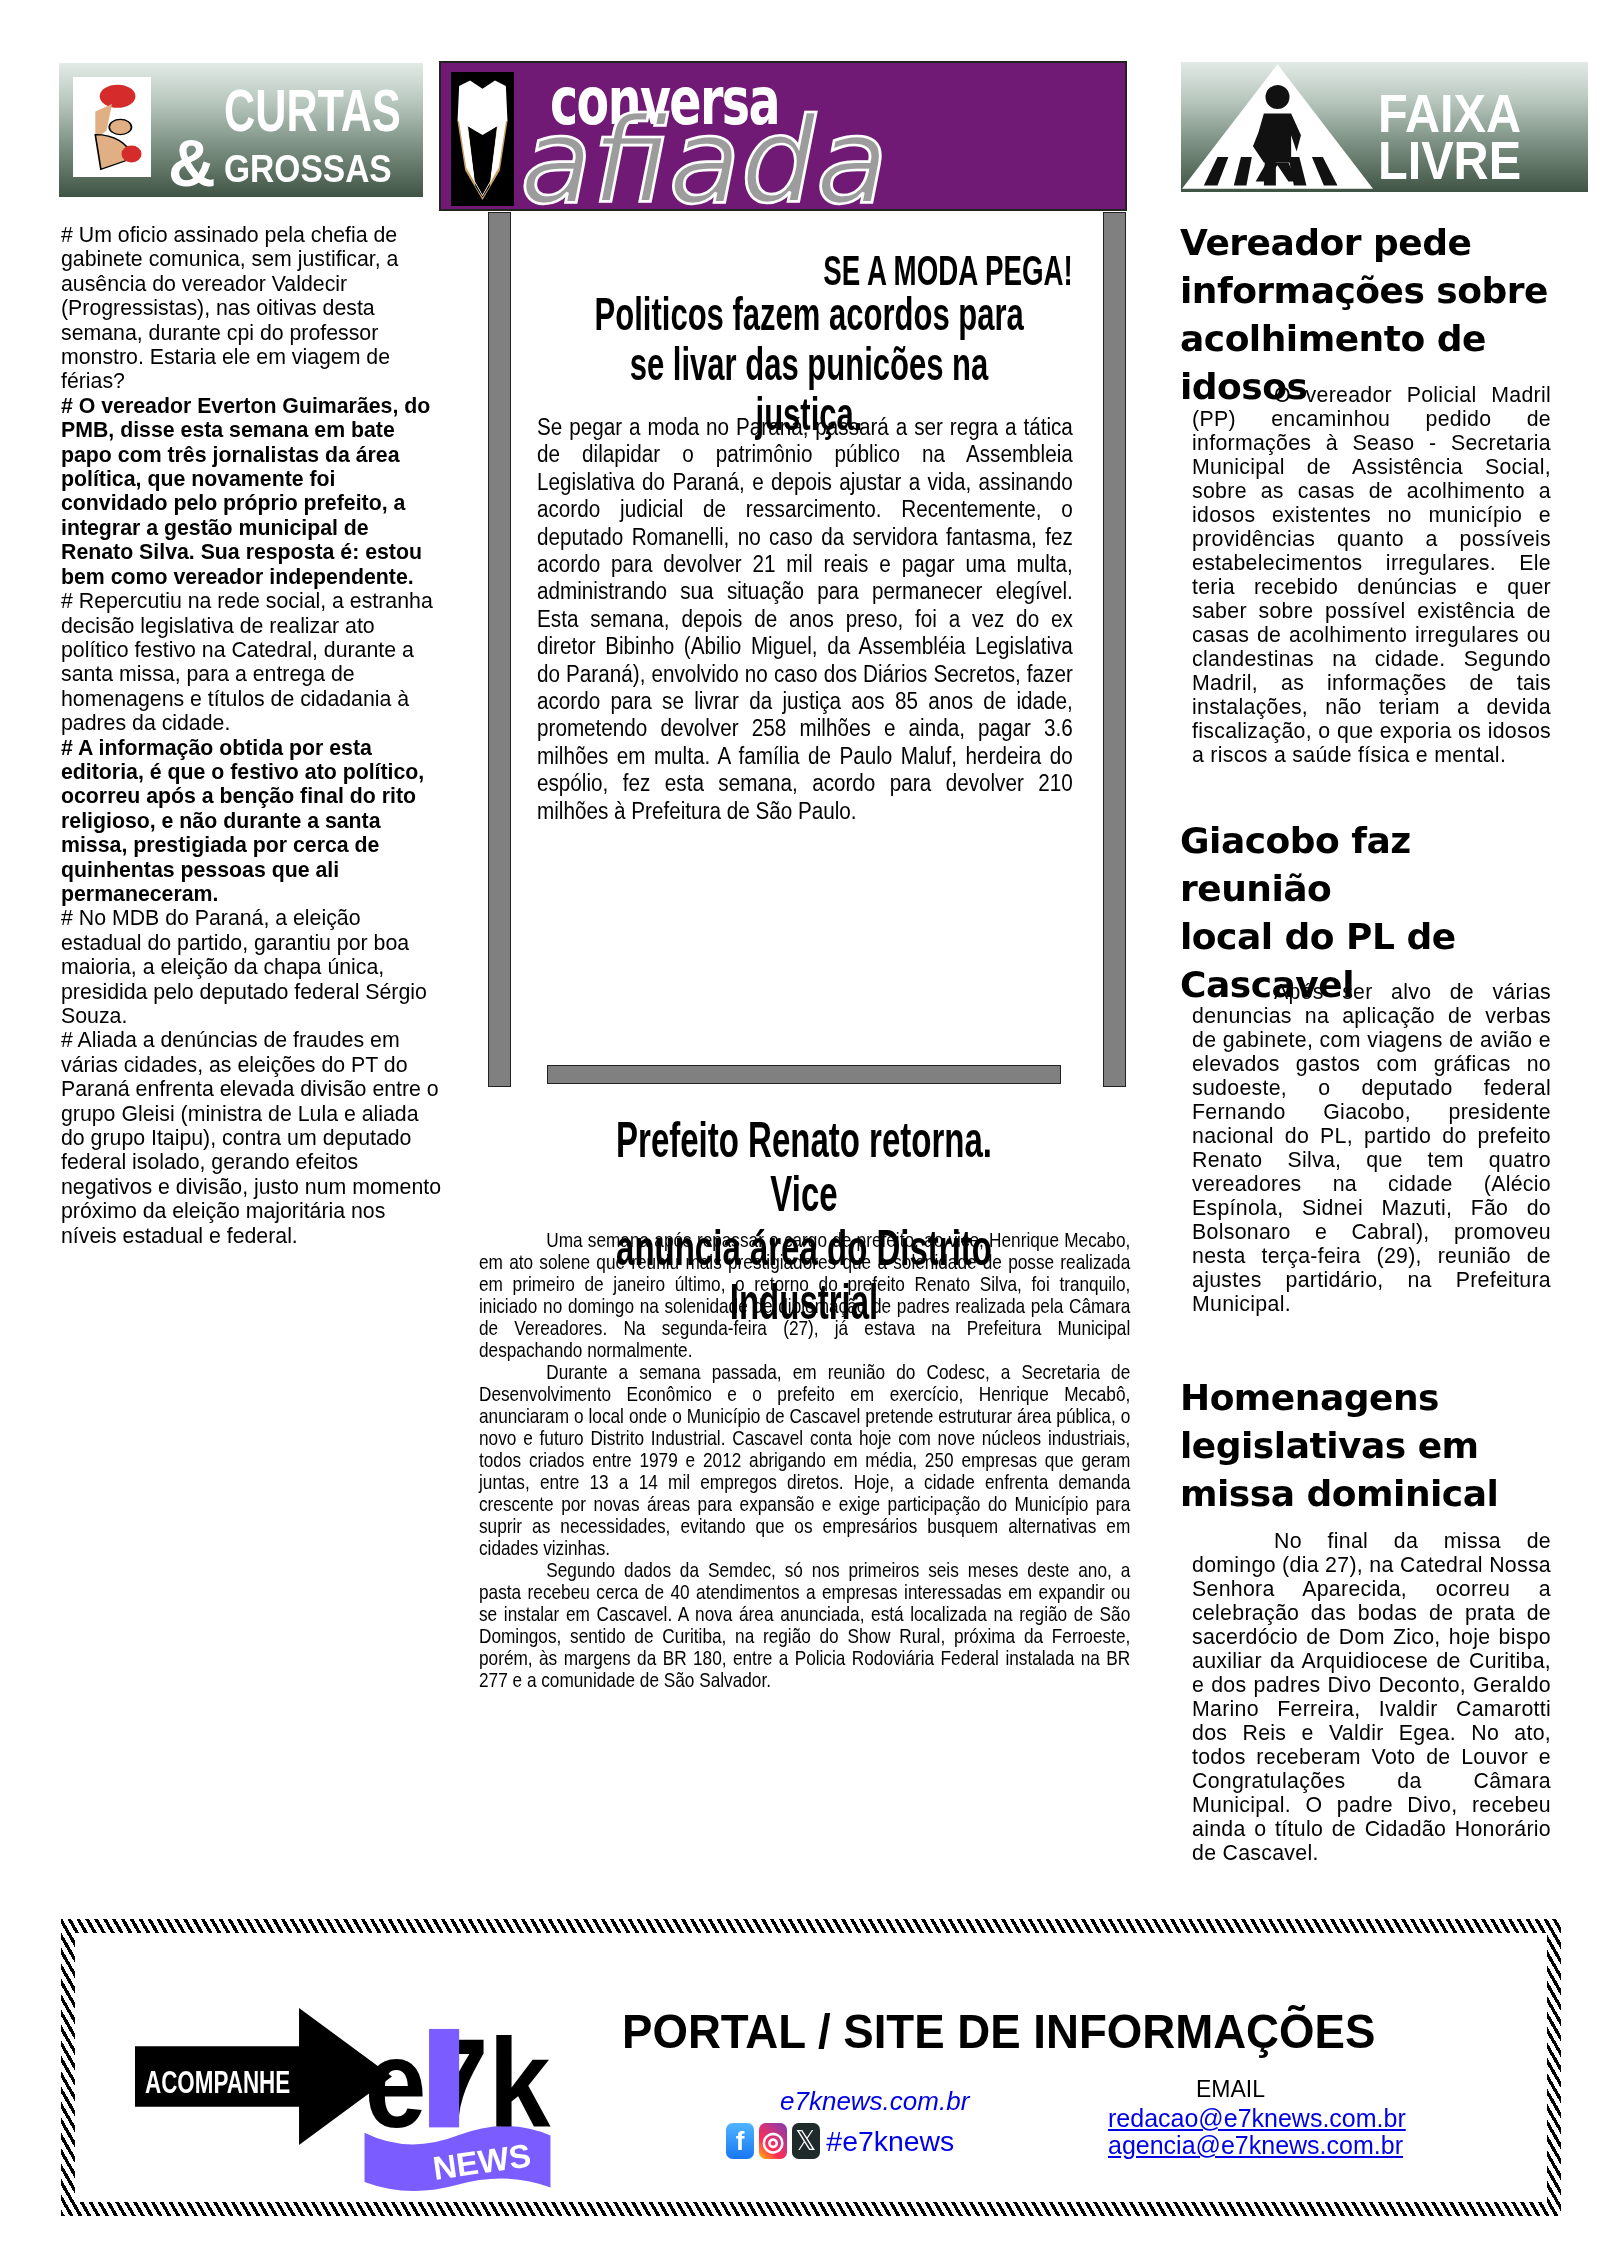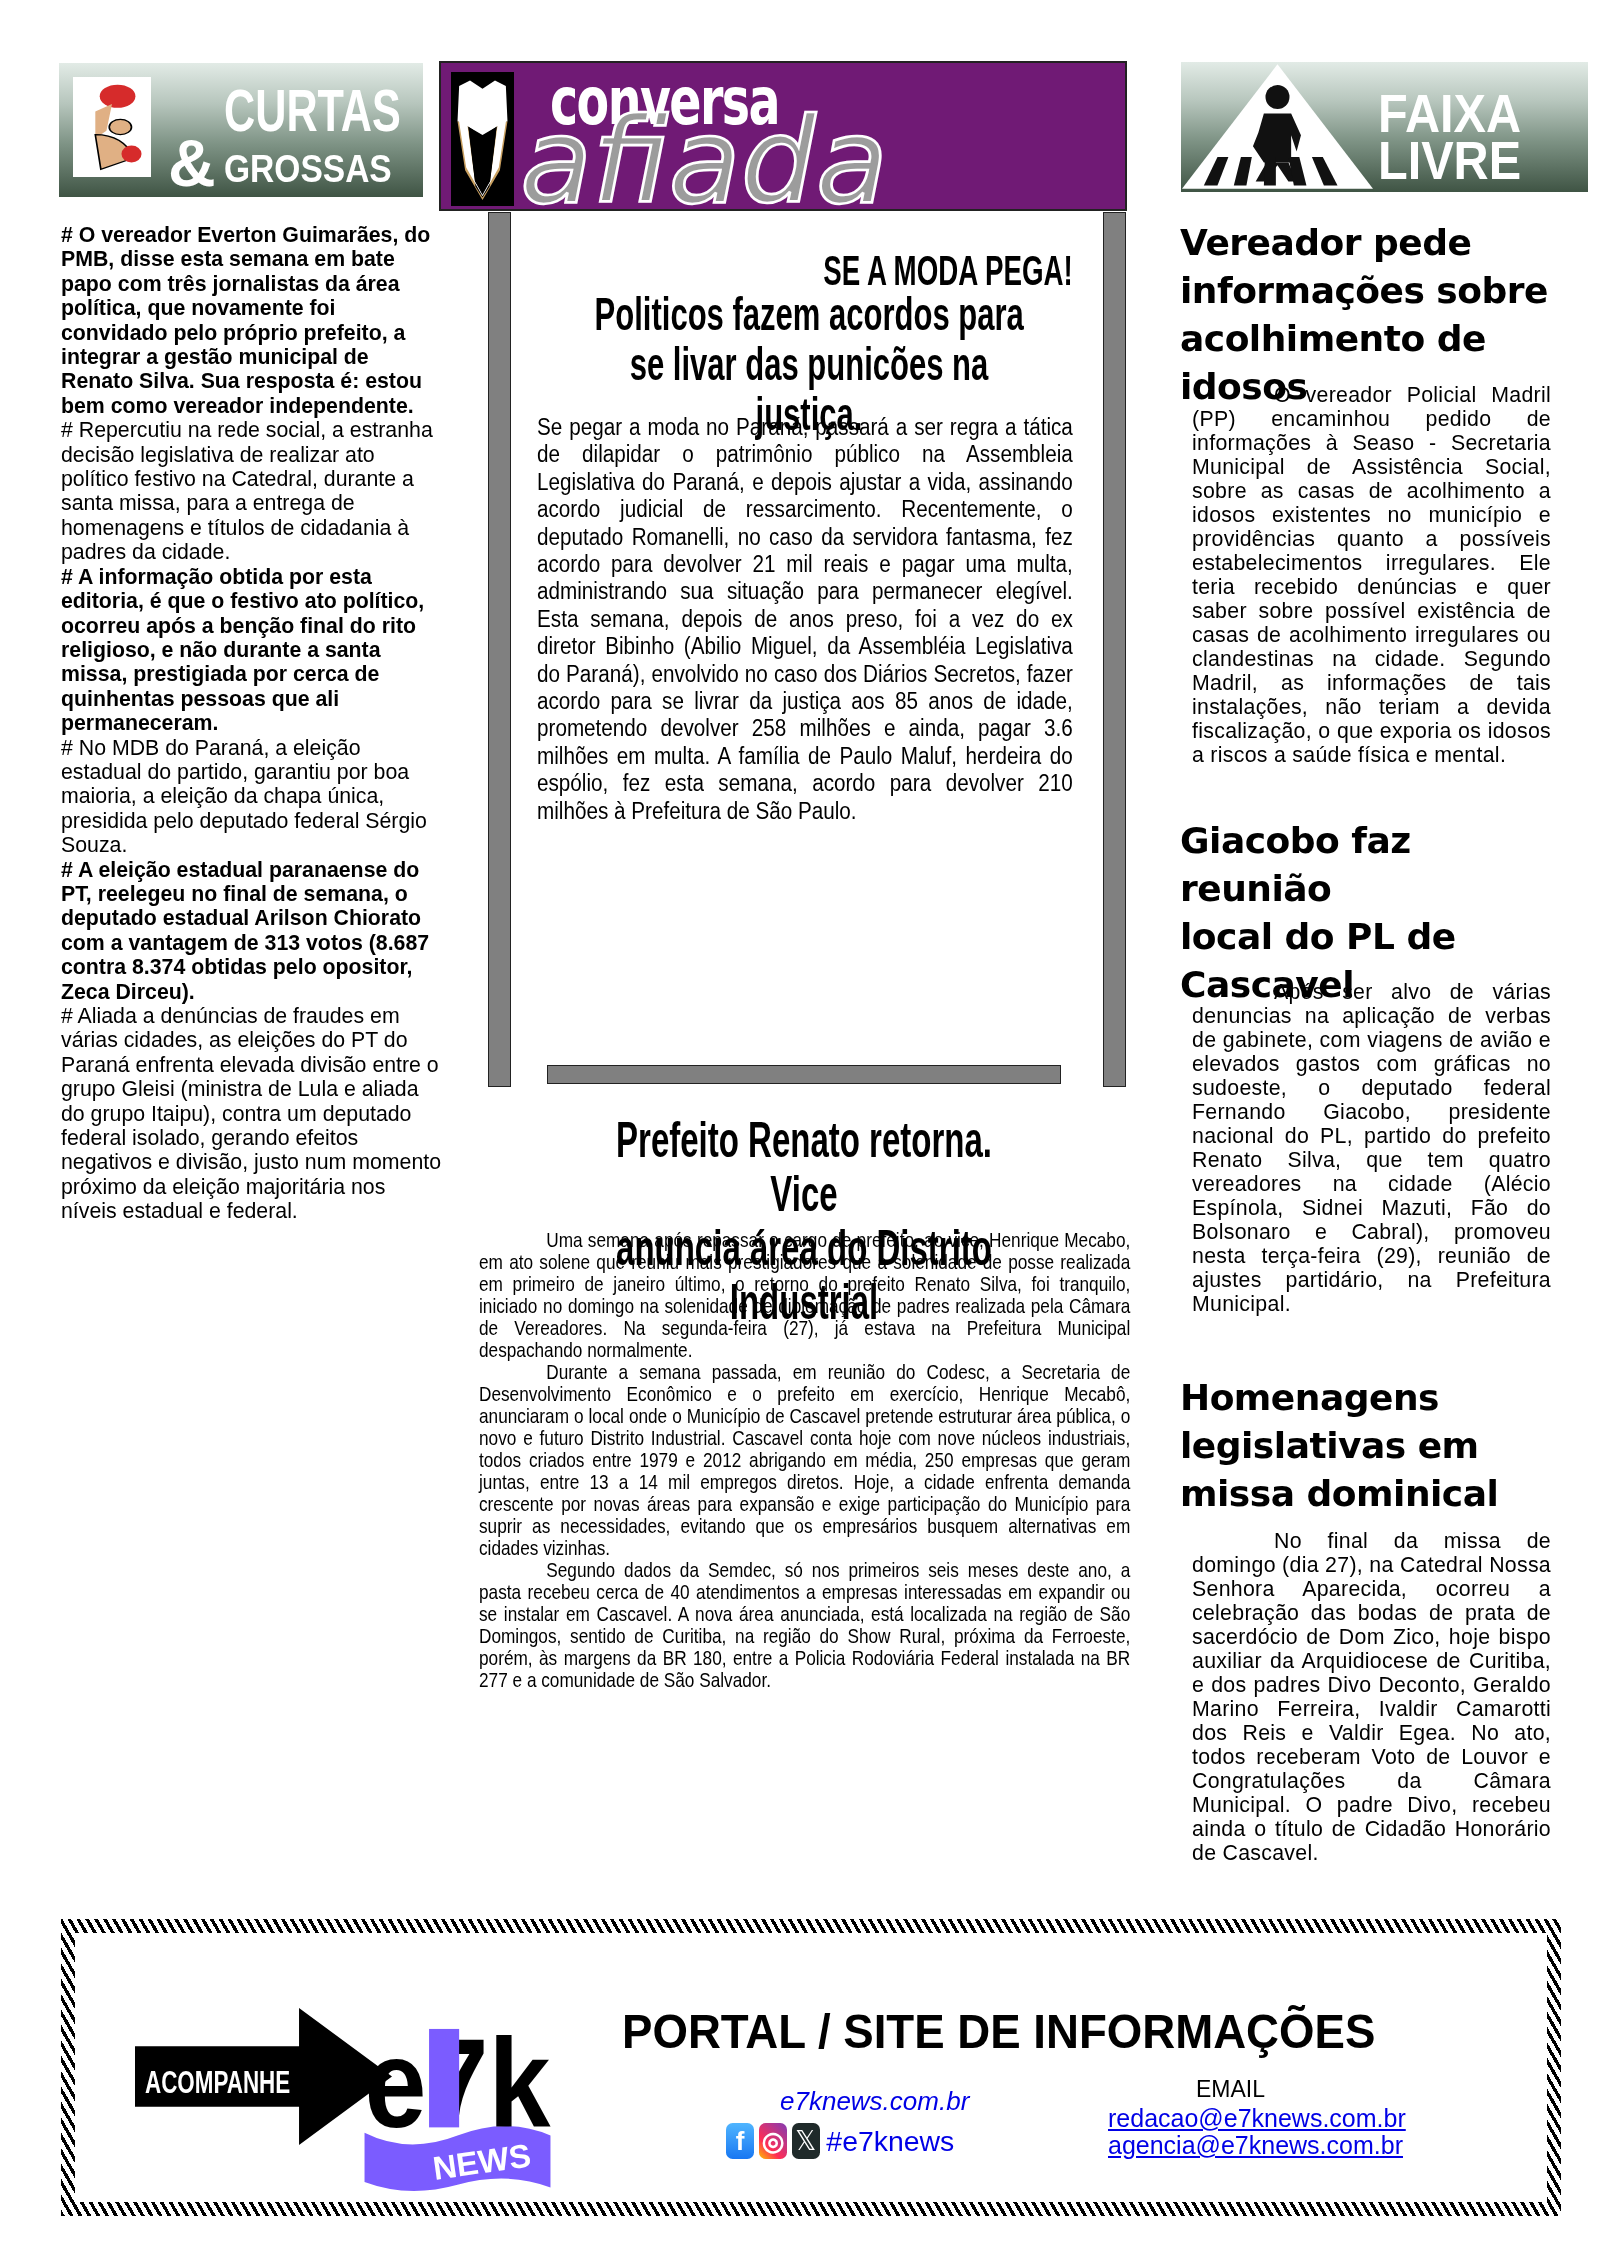--- a/index.html
+++ b/index.html
@@ -131,25 +131,25 @@
       <polygon points="150,222 152,170 172,170 172,222"></polygon>
       <polygon points="205,222 195,170 215,170 228,222"></polygon>
       <polygon points="260,222 238,170 258,170 285,222"></polygon>
     </g>
   </svg>
   <div id="faixa-t1" class="abs hw">FAIXA</div>
   <div id="faixa-t2" class="abs hw">LIVRE</div>
 </div>
 
 <div id="col-left" class="abs">
+  <p># Um oficio assinado pela chefia de gabinete comunica, sem justificar, a ausência do vereador Valdecir (Progressistas), nas oitivas desta semana, durante cpi do professor monstro. Estaria ele em viagem de férias?</p>
   <p class="b"># O vereador Everton Guimarães, do PMB, disse esta semana em bate papo com três jornalistas da área política, que novamente foi convidado pelo próprio prefeito, a integrar a gestão municipal de Renato Silva. Sua resposta é: estou bem como vereador independente.</p>
   <p># Repercutiu na rede social, a estranha decisão legislativa de realizar ato político festivo na Catedral, durante a santa missa, para a entrega de homenagens e títulos de cidadania à padres da cidade.</p>
   <p class="b"># A informação obtida por esta editoria, é que o festivo ato político, ocorreu após a benção final do rito religioso, e não durante a santa missa, prestigiada por cerca de quinhentas pessoas que ali permaneceram.</p>
   <p># No MDB do Paraná, a eleição estadual do partido, garantiu por boa maioria, a eleição da chapa única, presidida pelo deputado federal Sérgio Souza.</p>
-  <p class="b"># A eleição estadual paranaense do PT, reelegeu no final de semana, o deputado estadual Arilson Chiorato com a vantagem de 313 votos (8.687 contra 8.374 obtidas pelo opositor, Zeca Dirceu).</p>
   <p># Aliada a denúncias de fraudes em várias cidades, as eleições do PT do Paraná enfrenta elevada divisão entre o grupo Gleisi (ministra de Lula e aliada do grupo Itaipu), contra um deputado federal isolado, gerando efeitos negativos e divisão, justo num momento próximo da eleição majoritária nos níveis estadual e federal.</p>
 </div>
 
 <div id="moda-kicker" class="abs"><span>SE A MODA PEGA!</span></div>
 <div id="moda-head" class="abs">
   <span>Politicos fazem acordos para</span><br>
   <span>se livar das punicões na justiça.</span>
 </div>
 <div id="moda-body" class="abs">
     <span>Se pegar a moda no Paraná, passará a ser regra a tática de dilapidar o patrimônio público na Assembleia Legislativa do Paraná, e depois ajustar a vida, assinando acordo judicial de ressarcimento. Recentemente, o deputado Romanelli, no caso da servidora fantasma, fez acordo para devolver 21 mil reais e pagar uma multa, administrando sua situação para permanecer elegível. Esta semana, depois de anos preso, foi a vez do ex diretor Bibinho (Abilio Miguel, da Assembléia Legislativa do Paraná), envolvido no caso dos Diários Secretos, fazer acordo para se livrar da justiça aos 85 anos de idade, prometendo devolver 258 milhões e ainda, pagar 3.6 milhões em multa. A família de Paulo Maluf, herdeira do espólio, fez esta semana, acordo para devolver 210 milhões à Prefeitura de São Paulo.</span>

